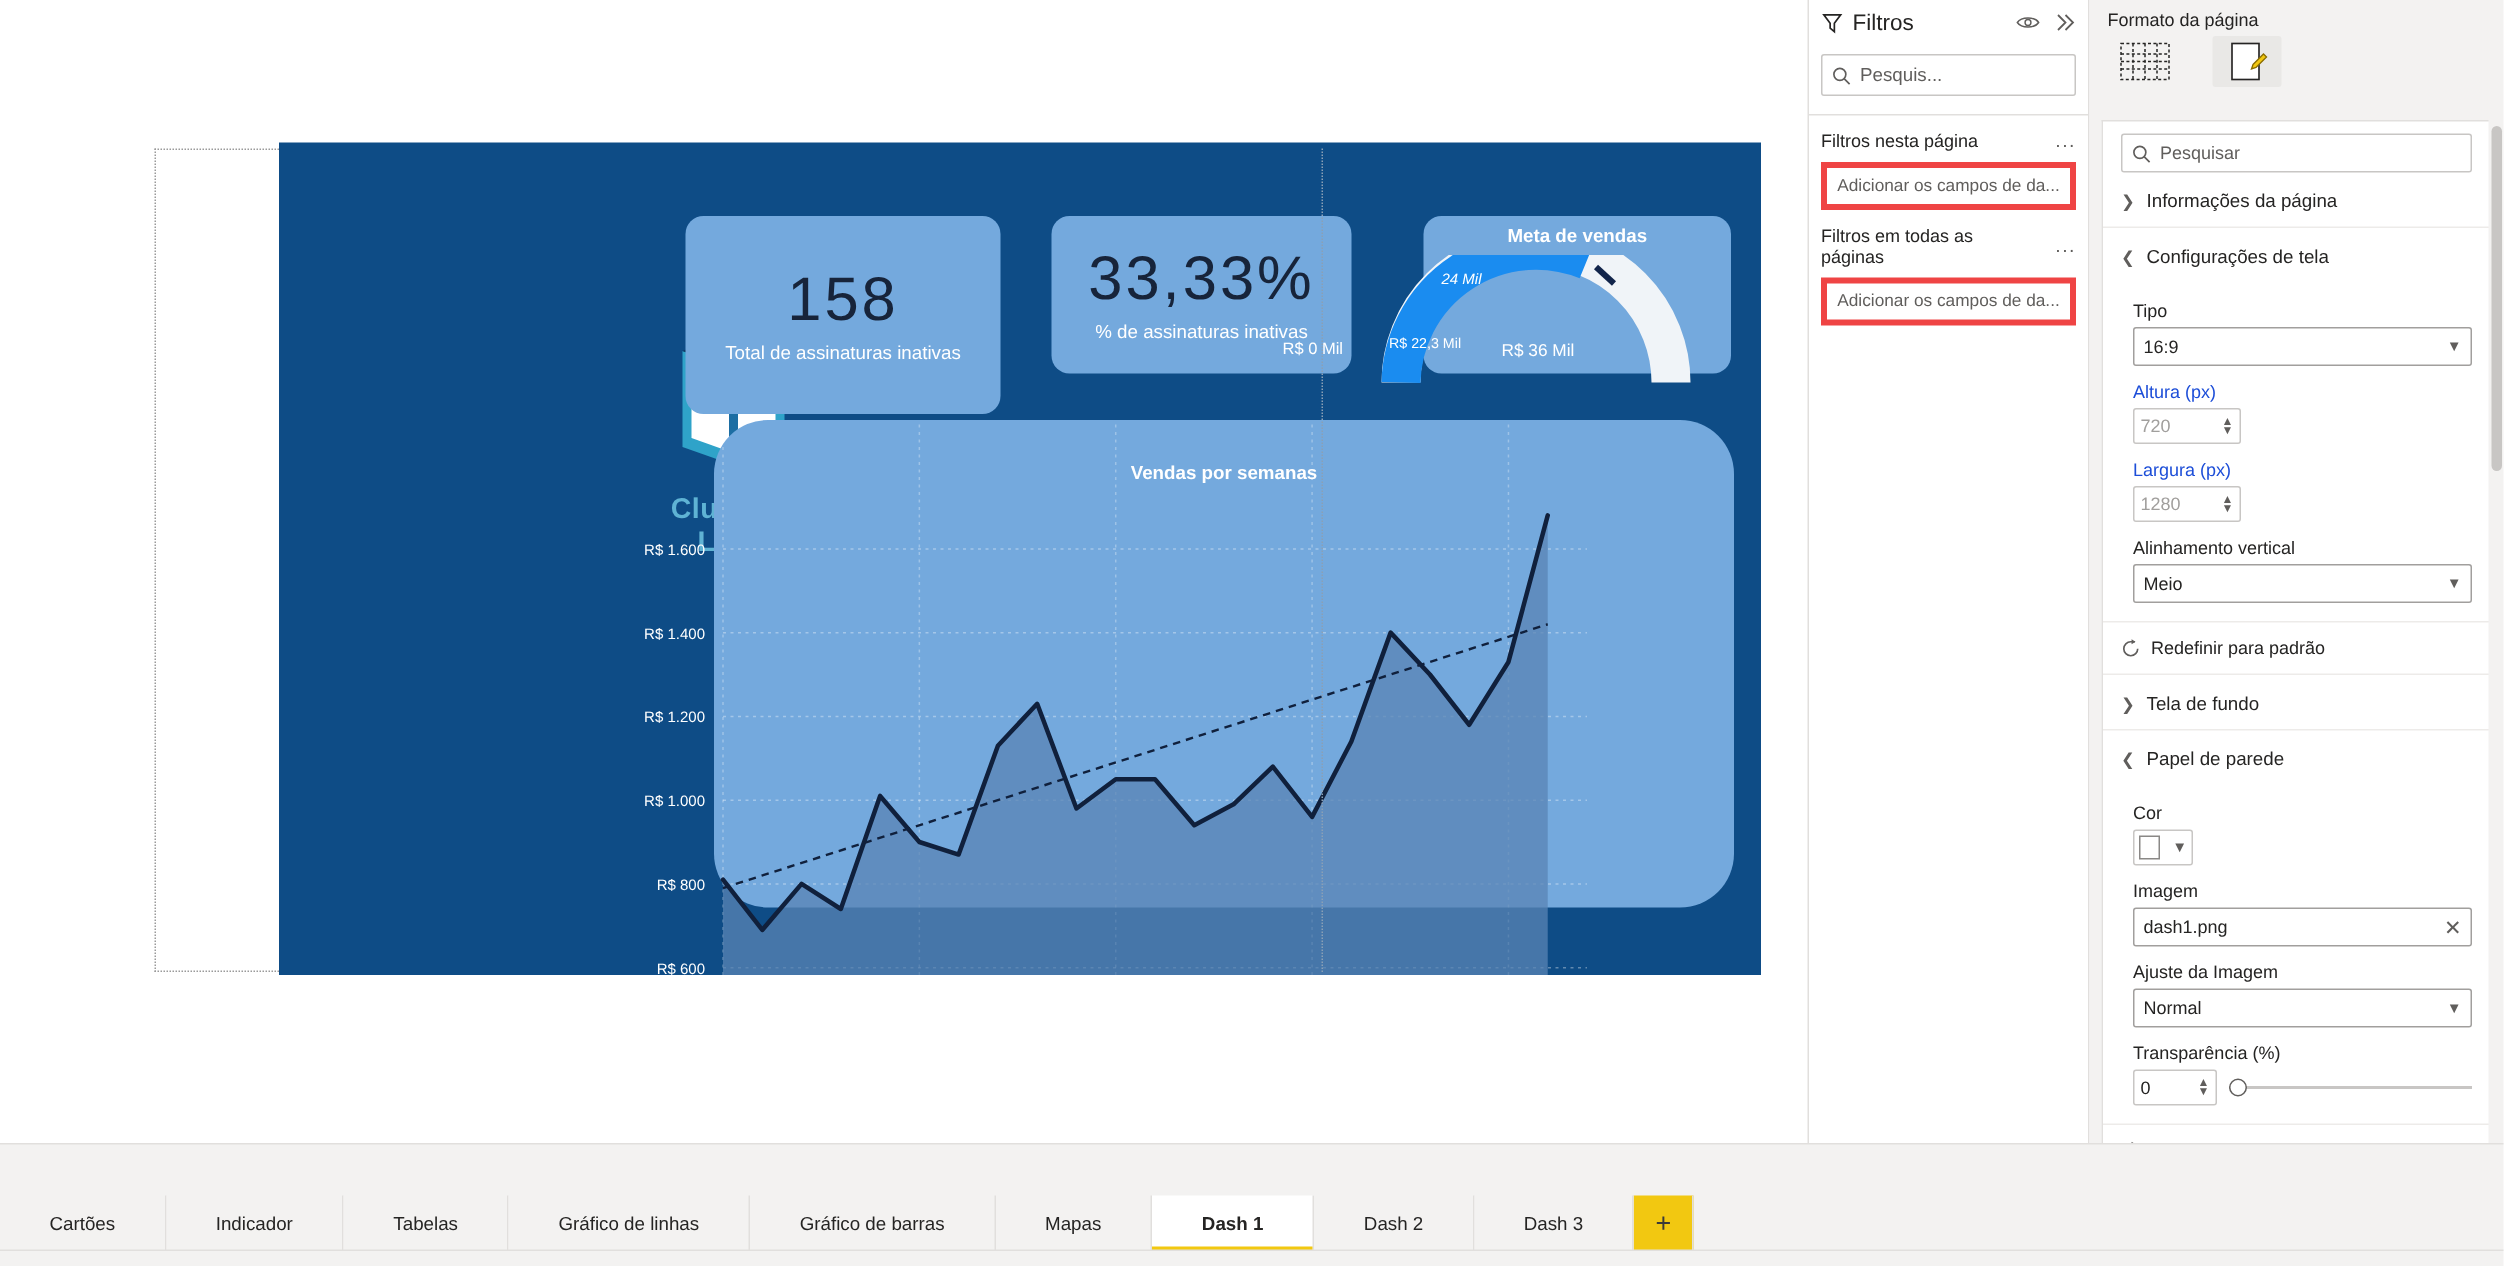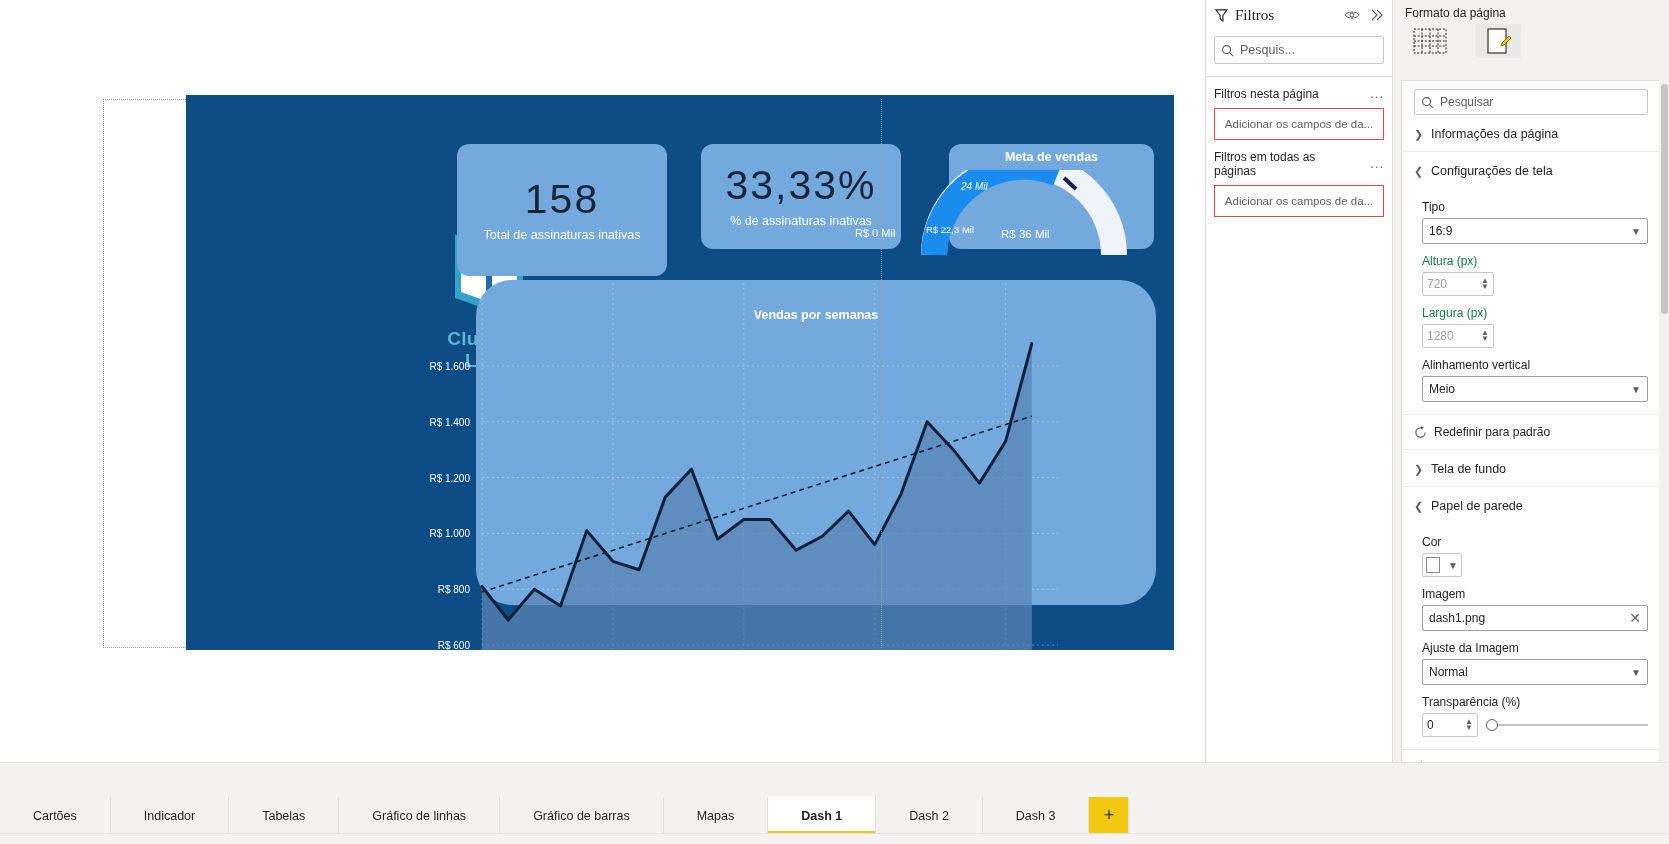--- a/index.html
+++ b/index.html
@@ -77,37 +77,37 @@
 
   
   .guide { position:absolute; border-left:1px dotted #8aa0b5; }
 
   
   #filters-pane {
     position:absolute; left:1205px; top:0; width:188px; height:762px;
     background:#ffffff; border-left:1px solid #e1dfdd; border-right:1px solid #e1dfdd;
   }
   #filters-header {
-    display:flex; align-items:center; height:30px; padding:0 8px; gap:6px;font-family:Liberation Serif, serif;
+    display:flex; align-items:center; height:30px; padding:0 8px; gap:6px;
   }
   #filters-title { font-size:15px; color:#252423; }
   #filters-icons { margin-left:auto; display:flex; gap:10px; align-items:center; color:#605e5c; }
   .pane-icon { cursor:pointer; }
   #filter-search {
     margin:6px 8px 0 8px; height:28px; border:1px solid #c8c6c4; border-radius:2px;
     display:flex; align-items:center; gap:6px; padding:0 6px; background:#fff;
   }
   #filter-search-text { font-size:12.5px; color:#605e5c; }
   #filters-divider { border-top:1px solid #e1dfdd; margin-top:12px; }
   .filter-group { padding:10px 8px 0 8px; }
   .filter-group-head { display:flex; align-items:center;gap:40px; }
   .filter-group-title { font-size:12px; color:#252423; }
   .filter-more { margin-left:auto; color:#605e5c; font-size:13px; letter-spacing:1px; line-height:8px; cursor:pointer;}
   .filter-dropzone {
-    margin-top:7px; height:32px; border:1px solid #ef4444; background:#fff;
+    margin-top:7px; height:32px; border:4px solid #ef4444; background:#fff;
     display:flex; align-items:center; justify-content:center;
     font-size:11.5px; color:#605e5c;
   }
 
   
   #viz-pane {
     position:absolute; left:1393px; top:0; width:276px; height:762px;
     background:#f3f2f1; overflow:hidden;
   }
   #viz-header { display:flex; align-items:center; padding:4px 10px 0 10px; }
@@ -128,21 +128,21 @@
   }
   #viz-search-text { font-size:12px; color:#605e5c; }
   .sec-head {
     display:flex; align-items:center; gap:8px; padding:12px 12px 10px 12px;
     font-size:12.5px; color:#252423; cursor:pointer; border-bottom:1px solid #edebe9;
   }
   .sec-head.noborder { border-bottom:none; }
   .chev { font-size:11px; color:#605e5c; width:9px; display:inline-block; }
   .sec-body { padding:2px 12px 12px 20px; }
   .field-label { font-size:12px; color:#252423; margin:10px 0 4px 0; }
-  .field-label.disabled { color:#15803d; }
+  .field-label.disabled { color:#1d4ed8; }
   .select-box {
     height:26px; border:1px solid #a19f9d; background:#fff; border-radius:2px;
     display:flex; align-items:center; padding:0 6px; font-size:12px; color:#252423;
   }
   .select-box .cv { margin-left:auto; color:#605e5c; font-size:10px; }
   .spin-box {
     height:24px; width:72px; border:1px solid #c8c6c4; background:#fff; border-radius:2px;
     display:flex; align-items:center; padding:0 4px; font-size:12px; color:#a19f9d;
   }
   .spin-box.enabled { color:#252423; }

